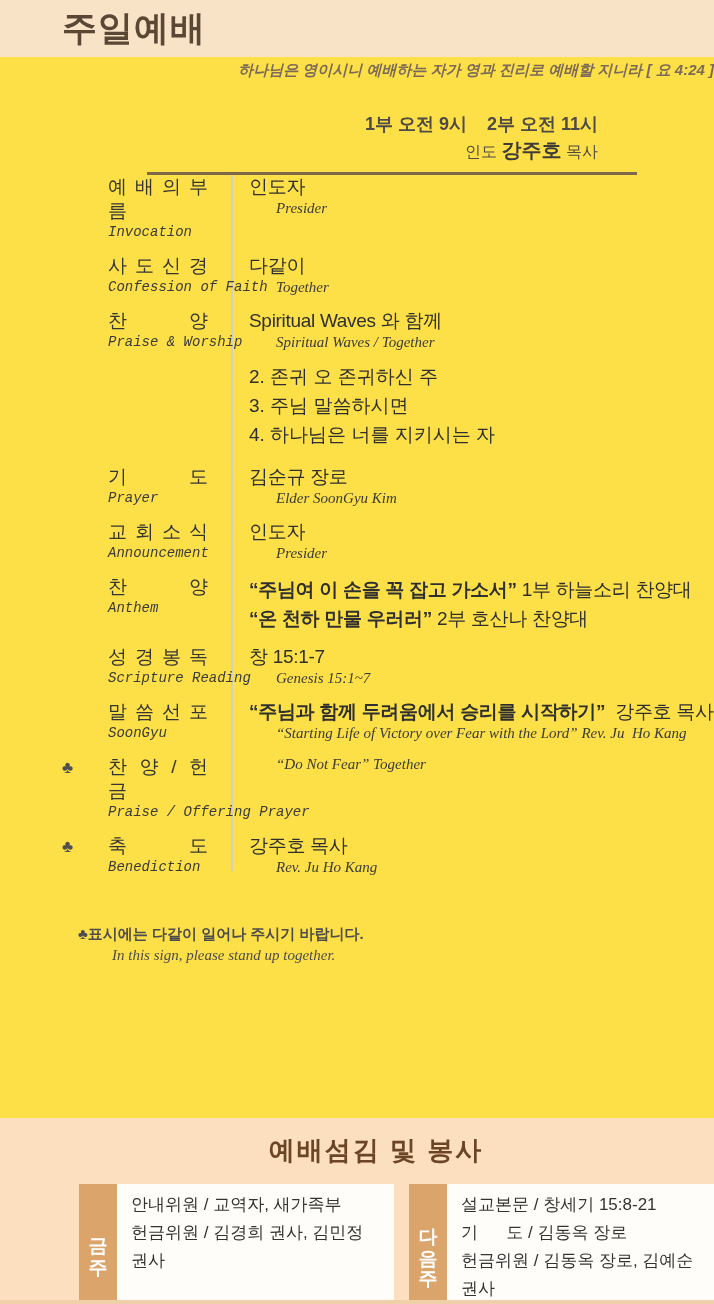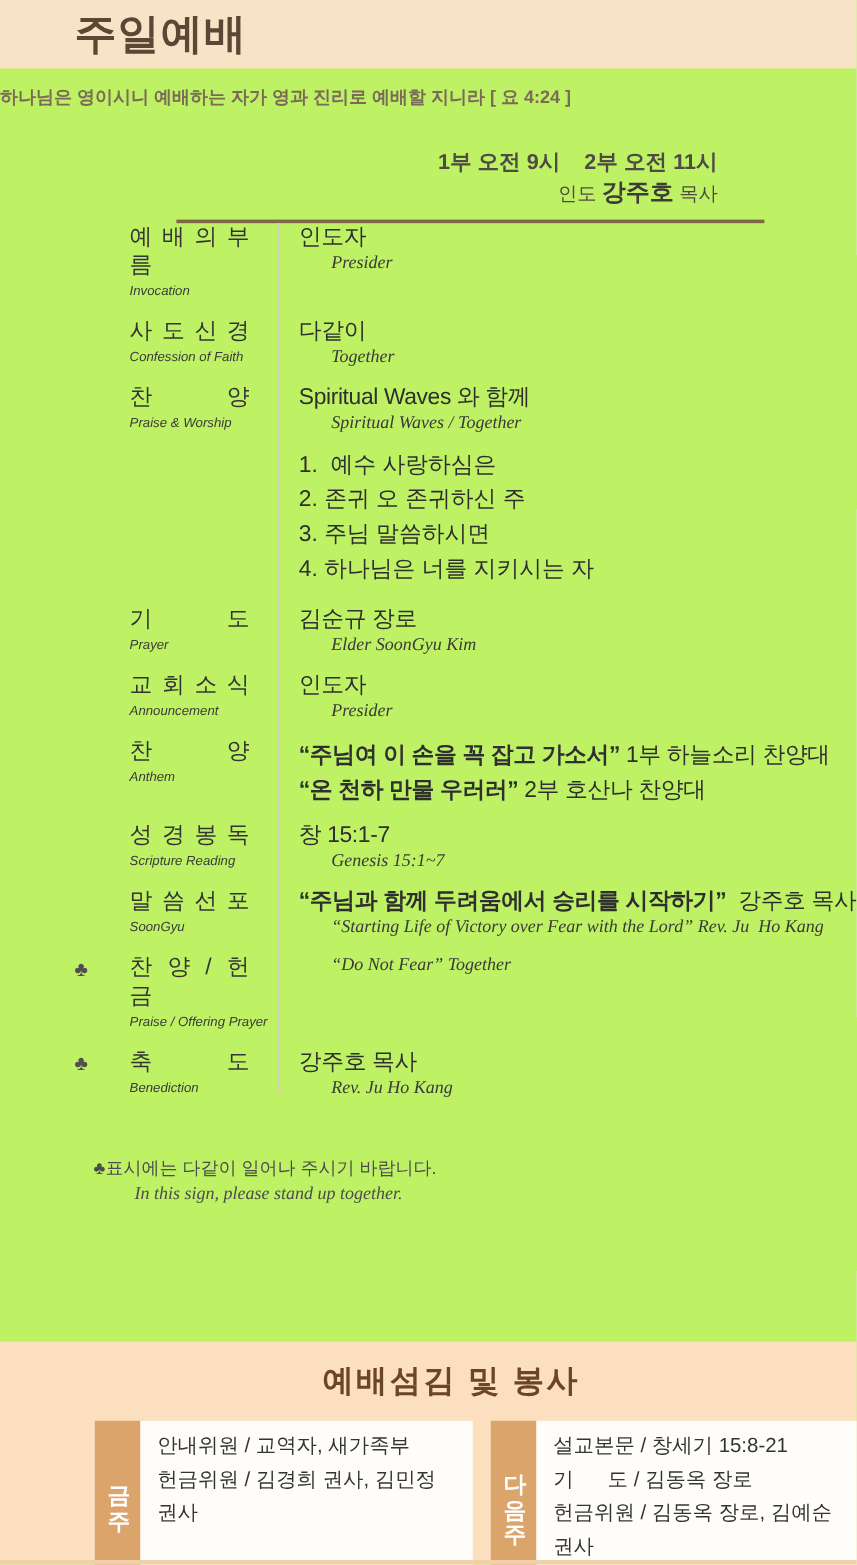--- a/index.html
+++ b/index.html
@@ -1,69 +1,69 @@
 <!DOCTYPE html>
 <html><head>
 <meta charset="utf-8">
 <style>
   html,body{margin:0;padding:0;background:#e9e9e9;}
   .page{
     position:relative;width:714px;height:1304px;margin:0 auto;
-    background:#bef264;overflow:hidden;
+    background:#fde047;overflow:hidden;
     font-family:"Liberation Sans",sans-serif;color:#323232;
   }
   
   .band{
     height:57px;background:#f8e3c7;display:flex;align-items:center;
   }
   .band .title-ko{
     margin-left:62px;font-size:35px;font-weight:800;color:#5a4735;letter-spacing:1px;
   }
   .band .title-en{
     margin-left:32px;font-family:"Liberation Serif",serif;font-size:20px;
     color:#a5784e;letter-spacing:5px;word-spacing:6px;white-space:pre;
   }
   
   .verse{
-    margin-top:15px;text-align:left;font-size:15px;font-weight:700;color:#7b6a58;
+    margin-top:4px;text-align:right;font-size:15px;font-weight:700;color:#7b6a58;font-style:italic;
   }
   
   .schedule{margin-top:32px;text-align:right;padding-right:116px;}
   .schedule .times{font-size:18px;font-weight:700;color:#4e4a45;white-space:pre;line-height:24px;}
   .schedule .lead{font-size:16px;color:#4e4a45;line-height:28px;}
   .schedule .lead .name{font-size:20px;font-weight:800;color:#3f3b36;}
   
   .rule{margin:6px 0 0 147px;width:490px;height:3px;background:#7d6848;}
   
   .order{position:relative;margin-left:108px;}
   .order .vline{position:absolute;left:123px;top:0;bottom:6px;width:2px;background:#d9cfbe;}
   .row{position:relative;display:grid;grid-template-columns:100px 1fr;column-gap:41px;margin-bottom:12px;}
   .ko-title{
     font-size:19px;font-weight:500;color:#343434;line-height:24px;
     text-align:justify;text-align-last:justify;white-space:normal;
   }
   .en-title{
-    font-family:Liberation Sans, sans-serif;font-style:italic;font-size:11px;
+    font-family:Liberation Mono, monospace;font-style:italic;font-size:14px;
     color:#3a3a3a;line-height:19px;white-space:pre;
   }
   .ko-line{font-size:19px;font-weight:500;color:#2f2f2f;line-height:24px;white-space:pre;letter-spacing:-0.3px;}
   .ko-line .q{font-weight:800;}
   .anthem .ko-line{line-height:29px;}
   .en-line{
     font-family:"Liberation Serif",serif;font-style:italic;font-size:15px;
     color:#3a3a3a;line-height:19px;white-space:pre;margin-left:27px;
   }
   .songs{margin:10px 0 4px 0;}
   .song{font-size:19px;font-weight:500;color:#2f2f2f;line-height:29px;white-space:pre;}
   .club{
     position:absolute;left:-46px;top:3px;font-size:17px;color:#4f4f4f;
   }
   
   .footnote{margin:46px 0 0 78px;}
-  .footnote .fn-ko{font-size:15px;font-weight:400;color:#4c4c4c;line-height:22px;}
+  .footnote .fn-ko{font-size:15px;font-weight:700;color:#4c4c4c;line-height:22px;}
   .footnote .fn-en{
     font-family:"Liberation Serif",serif;font-style:italic;font-size:15px;
     color:#4c4c4c;margin-left:34px;line-height:20px;
   }
   
   .serving{
     position:absolute;left:0;bottom:0;width:714px;height:186px;background:#fbdfbe;padding-left:19px;
   }
   .serving h2{
     margin:0;padding-top:15px;text-align:center;font-size:26px;font-weight:800;
@@ -125,21 +125,20 @@
 
     <div class="row">
       <div>
         <div class="ko-title">찬 양</div>
         <div class="en-title">Praise &amp; Worship</div>
       </div>
       <div>
         <div class="ko-line">Spiritual Waves 와 함께</div>
         <div class="en-line">Spiritual Waves / Together</div>
         <div class="songs">
-          <div class="song">1.  예수 사랑하심은</div>
           <div class="song">2. 존귀 오 존귀하신 주</div>
           <div class="song">3. 주님 말씀하시면</div>
           <div class="song">4. 하나님은 너를 지키시는 자</div>
         </div>
       </div>
     </div>
 
     <div class="row">
       <div>
         <div class="ko-title">기 도</div>

